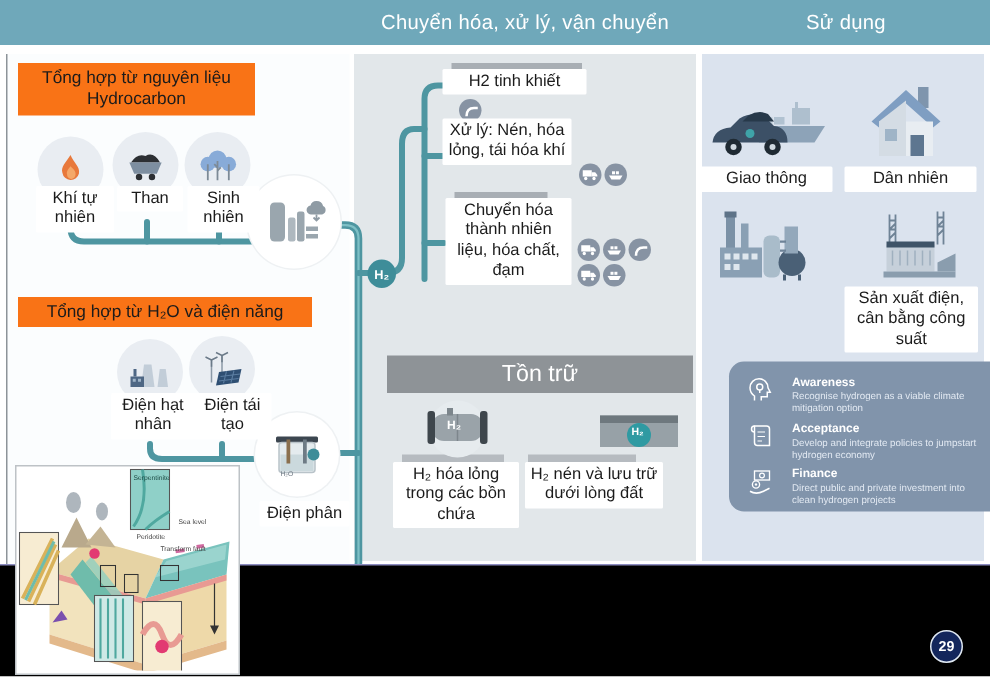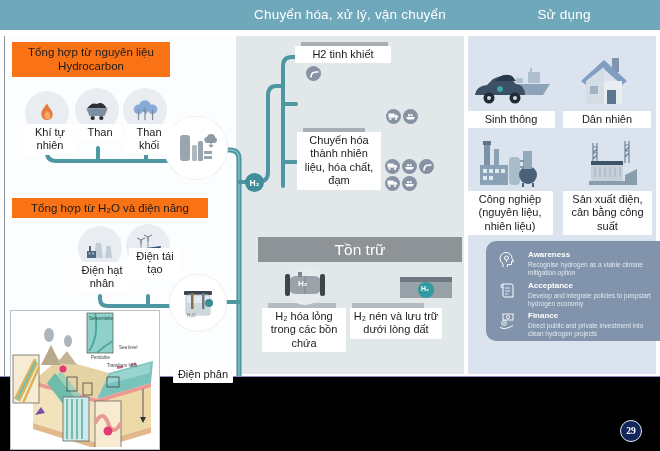--- a/index.html
+++ b/index.html
@@ -38,21 +38,21 @@
   .en-row{position:absolute;left:10px;width:162px;}
   .en-title{font-size:8px;font-weight:bold;color:#fff;line-height:1.2;}
   .en-desc{font-size:6.5px;color:#E2E9F2;line-height:1.25;margin-top:1px;}
   .blackband{left:0;top:376px;width:660px;height:75px;background:#000;z-index:3;
              border-top:1px solid #8c8cc0;}
   .geobox{left:10px;top:310px;width:148px;height:138px;background:#fff;z-index:7;
           border:1px solid #BDC2C6;}
   .geolabel{position:absolute;font-size:4.5px;color:#444;z-index:8;white-space:nowrap;}
   .pagebadge{left:620px;top:420px;width:20px;height:20px;border-radius:50%;background:#13265C;
              border:1.5px solid #DFE8F2;color:#fff;font-size:9.5px;font-weight:bold;
-             display:flex;align-items:center;justify-content:center;z-index:8;font-family:Liberation Serif, serif;}
+             display:flex;align-items:center;justify-content:center;z-index:8;}
   .h2-on-tank{position:absolute;color:#fff;font-weight:bold;z-index:7;}
 </style>
 </head>
 <body>
 
 <div class="canvas">
 
   <div class="abs hdr">
     <span style="left:0;width:232px;margin-top:37px;">Sản xuất</span>
     <span style="left:236px;width:228px;">Chuyển hóa, xử lý, vận chuyển</span>
@@ -112,21 +112,21 @@
           <path d="M7 10 V20"></path>
           <path d="M13 8 V20"></path>
           <path d="M20 10 V20"></path>
       <path d="M13 12 l-2 -2 M13 14 l2 -2"></path>
         </g>
     </svg>
   </div>
 
   <div class="abs lblbox" style="left:24px;top:124px;width:48px;">Khí tự nhiên</div>
   <div class="abs lblbox" style="left:78px;top:124px;width:40px;">Than</div>
-  <div class="abs lblbox" style="left:125px;top:124px;width:44px;">Than khối</div>
+  <div class="abs lblbox" style="left:125px;top:124px;width:44px;">Sinh nhiên</div>
 
   <div class="abs whitecircle" style="left:165px;top:117px;width:62px;height:62px;">
     <svg width="46" height="46" viewBox="0 0 46 46">
       <rect x="7" y="10" width="10" height="26" rx="3" fill="#9AA6AE"></rect>
       <rect x="19" y="20" width="5" height="16" rx="1.5" fill="#AEB8BF"></rect>
       <rect x="25" y="16" width="5" height="20" rx="1.5" fill="#9AA6AE"></rect>
       <rect x="31" y="26" width="8" height="3" fill="#9AA6AE"></rect>
       <rect x="31" y="31" width="8" height="3" fill="#9AA6AE"></rect>
       <path d="M34 12 a4 4 0 0 1 4 -3 a4.5 4.5 0 0 1 4.4 3.4 a3 3 0 0 1 -.6 5.6 h-7 a3 3 0 0 1 -.8 -6" fill="#8F9BA4"></path>
       <path d="M38 18 v4 M36 20 l2 2 2 -2" stroke="#8F9BA4" stroke-width="1.2" fill="none"></path>
@@ -157,46 +157,47 @@
         <path d="M15 3 l-4 -2 M15 3 l4 -2 M15 3 l0 4.5"></path>
       </g>
       <polygon points="13,14 28,12 26,21 11,23" fill="#2F4F73"></polygon>
       <g stroke="#5B7DA1" stroke-width=".7">
           <path d="M14 17 l13 -1.6 M13 20 l13 -1.6 M18 13.5 l-2 8 M23 13 l-2 8"></path>
         </g>
     </svg>
   </div>
 
   <div class="abs lblbox" style="left:74px;top:262px;width:52px;">Điện hạt nhân</div>
-  <div class="abs lblbox" style="left:129px;top:248px;width:48px;">Điện tái tạo</div>
+  <div class="abs lblbox" style="left:129px;top:262px;width:48px;">Điện tái tạo</div>
 
   <div class="abs whitecircle" style="left:170px;top:275px;width:56px;height:56px;">
     <svg width="40" height="40" viewBox="0 0 40 40">
       <rect x="6" y="8" width="28" height="4" rx="1" fill="#3C4650"></rect>
       <rect x="8" y="12" width="24" height="20" rx="2" fill="#E4EBEE" stroke="#B9C3C9" stroke-width="1"></rect>
       <rect x="9" y="20" width="22" height="11" fill="#CBD9DD"></rect>
       <rect x="13" y="10" width="2.5" height="16" fill="#8A6F4E"></rect>
       <rect x="24" y="10" width="2.5" height="16" fill="#6E7B85"></rect>
       <circle cx="31" cy="20" r="4" fill="#3E8D99"></circle>
     </svg>
     <span style="position:absolute;left:17px;bottom:13px;font-size:4.5px;color:#6b7680;">H₂O</span>
   </div>
-  <div class="abs lblbox" style="left:173px;top:334px;width:56px;margin-top:32px;">Điện phân</div>
+  <div class="abs lblbox" style="left:173px;top:334px;width:56px;">Điện phân</div>
 
   <div class="abs h2badge" style="left:245px;top:173px;">H₂</div>
 
   <div class="abs graybar" style="left:301px;top:42px;width:87px;height:10px;"></div>
   <div class="abs lblbox" style="left:295px;top:46px;width:92px;">H2 tinh khiết</div>
 
   <div class="abs miniic" style="left:306px;top:66px;">
     <svg width="10" height="10" viewBox="0 0 10 10">
         <path d="M2 8.5 Q2 3 7 3 H9.5" stroke="#fff" stroke-width="1.7" fill="none"></path>
       </svg>
   </div>
 
+  <div class="abs lblbox" style="left:295px;top:79px;width:82px;">Xử lý: Nén, hóa lỏng, tái hóa khí</div>
   <div class="abs miniic" style="left:386px;top:109px;">
     <svg width="11" height="9" viewBox="0 0 11 9">
         <rect x="0.5" y="1.5" width="6" height="4.2" fill="#fff"></rect>
         <path d="M6.5 2.8 h2.3 l1.4 1.8 v1.1 h-3.7 z" fill="#fff"></path>
         <circle cx="2.5" cy="7" r="1.1" fill="#fff"></circle>
         <circle cx="8" cy="7" r="1.1" fill="#fff"></circle>
       </svg>
   </div>
   <div class="abs miniic" style="left:403px;top:109px;">
     <svg width="11" height="9" viewBox="0 0 11 9">
@@ -291,21 +292,21 @@
   <div class="abs" style="left:578px;top:50px;width:52px;height:58px;z-index:4;">
     <svg width="52" height="58" viewBox="0 0 52 58">
       <rect x="34" y="8" width="7" height="14" fill="#7F95AD"></rect>
       <polygon points="3,31 26,10 49,31 44,35 26,19 8,35" fill="#7F9EC2"></polygon>
       <rect x="8" y="31" width="36" height="23" fill="#E8EDF2"></rect>
       <polygon points="8,31 26,17 26,54 8,54" fill="#D4DCE4"></polygon>
       <rect x="29" y="40" width="9" height="14" fill="#5D7690"></rect>
       <rect x="12" y="36" width="8" height="8" fill="#9FB4C7"></rect>
     </svg>
   </div>
-  <div class="abs lblbox" style="left:467px;top:111px;width:84px;">Sinh thông</div>
+  <div class="abs lblbox" style="left:467px;top:111px;width:84px;">Giao thông</div>
   <div class="abs lblbox" style="left:563px;top:111px;width:84px;">Dân nhiên</div>
 
   <div class="abs" style="left:478px;top:137px;width:64px;height:52px;z-index:4;">
     <svg width="64" height="52" viewBox="0 0 64 52">
       <rect x="6" y="6" width="6" height="24" fill="#7B91A6"></rect>
         <rect x="5" y="4" width="8" height="4" fill="#5E7388"></rect>
       <rect x="16" y="12" width="5" height="18" fill="#8AA0B4"></rect>
       <rect x="2" y="28" width="28" height="20" fill="#8AA0B4"></rect>
       <g fill="#DFE7EE">
           <rect x="5" y="32" width="4" height="4"></rect>
@@ -331,21 +332,20 @@
       </g>
       <rect x="6" y="28" width="32" height="18" fill="#C6D0DA"></rect>
       <rect x="6" y="26" width="32" height="4" fill="#3F5468"></rect>
       <g stroke="#9FB0BF" stroke-width="1">
           <path d="M10 32 v10 M15 32 v10 M20 32 v10 M25 32 v10 M30 32 v10 M35 32 v10"></path>
         </g>
       <polygon points="40,40 52,34 52,46 40,46" fill="#8A9DAE"></polygon>
       <rect x="4" y="46" width="48" height="4" fill="#8A9DAE"></rect>
     </svg>
   </div>
-  <div class="abs lblbox" style="left:467px;top:191px;width:82px;">Công nghiệp (nguyên liệu, nhiên liệu)</div>
   <div class="abs lblbox" style="left:563px;top:191px;width:85px;">Sản xuất điện, cân bằng công suất</div>
 
   <div class="abs enabler">
     <div class="en-row" style="top:9px;">
       <svg width="18" height="18" viewBox="0 0 18 18" style="position:absolute;left:2px;top:1px;">
         <path d="M5 16 v-3 q-3 -2 -3 -5.5 a6 6 0 0 1 12 0 l1.5 3 h-2 v3 h-4 v2.5" stroke="#fff" stroke-width="1" fill="none"></path>
         <circle cx="8.5" cy="7" r="2" stroke="#fff" stroke-width="1" fill="none"></circle>
           <path d="M8.5 9 v2" stroke="#fff" stroke-width="1"></path>
       </svg>
       <div style="margin-left:32px;">

